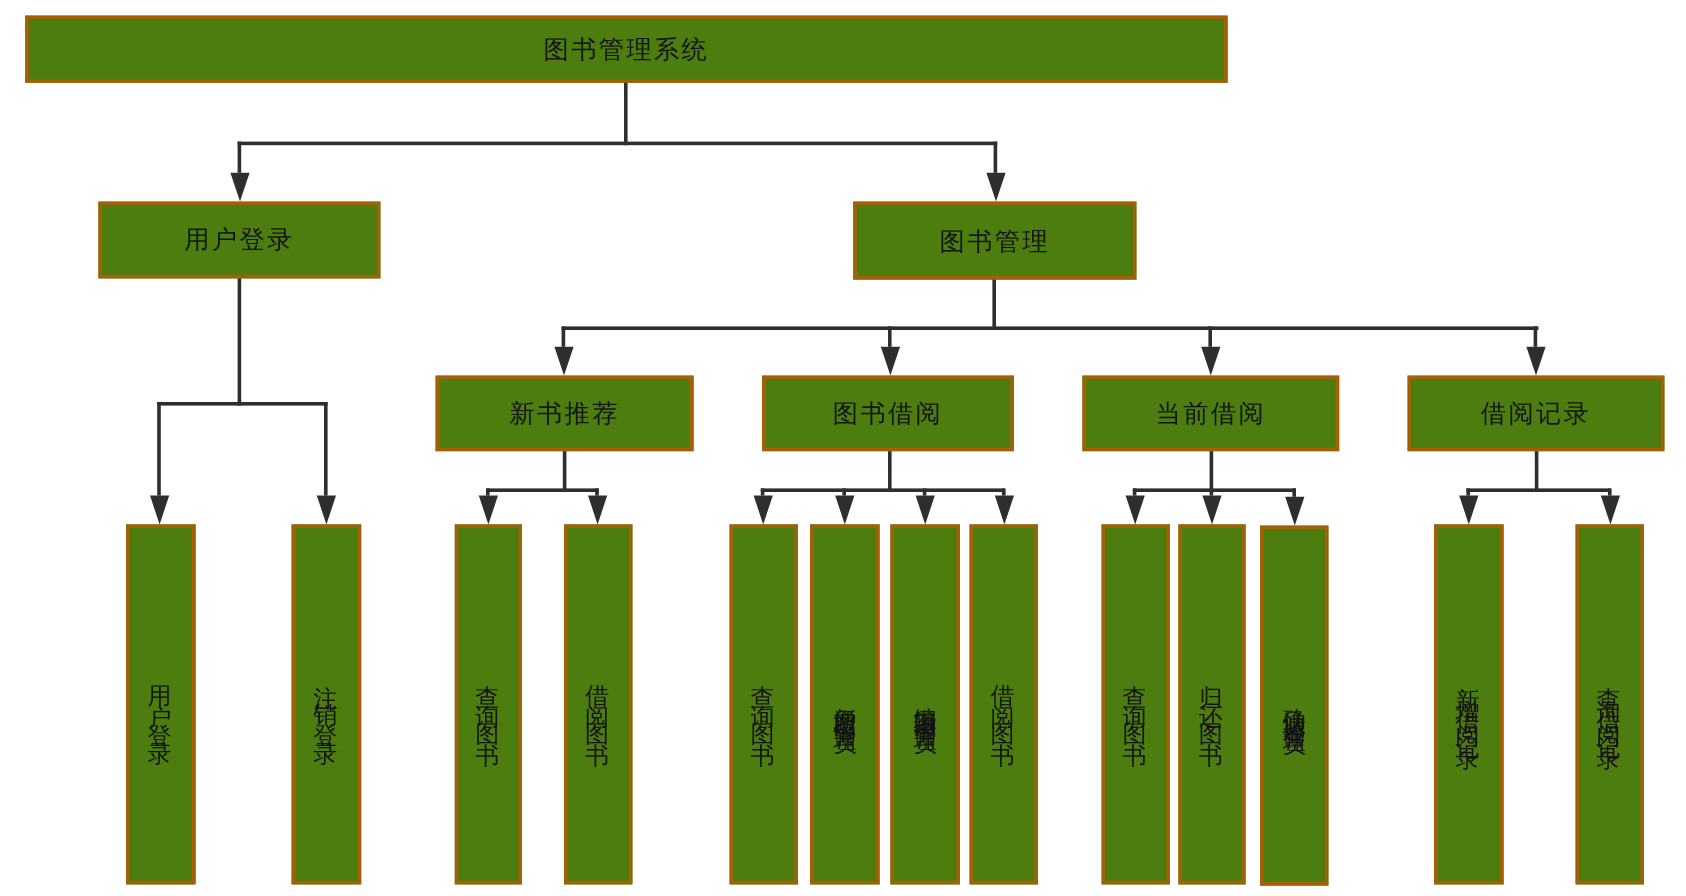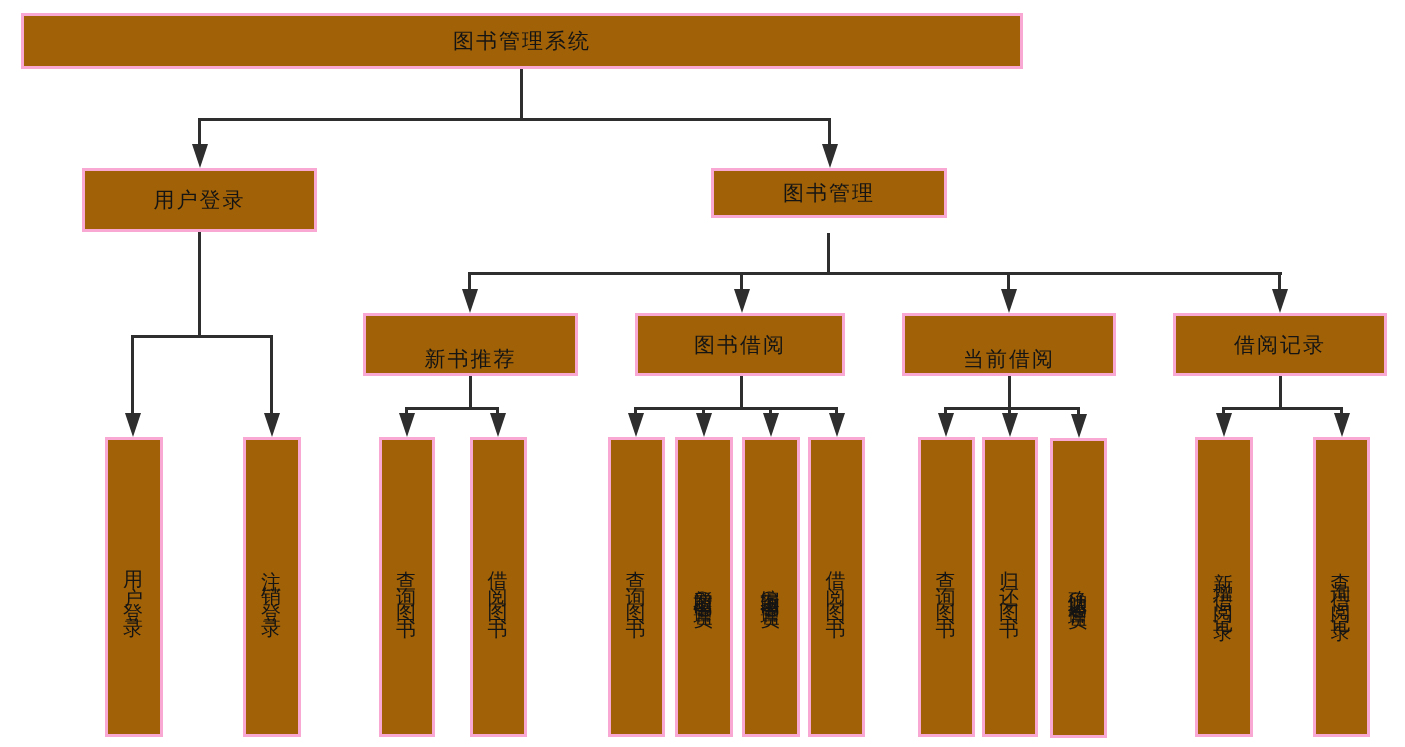--- a/index.html
+++ b/index.html
@@ -8,22 +8,22 @@
     background:#ffffff;
     font-family:"DejaVu Sans","Liberation Sans",sans-serif;
     position:relative;
     overflow:hidden;
   }
   .stage { position:absolute; inset:0; }
 
   
   .node {
     position:absolute;
-    background:#a16207;
-    border:3px solid #f9a8d4;
+    background:#4d7c0f;
+    border:3px solid #a16207;
     box-sizing:border-box;
     display:flex; align-items:center; justify-content:center;
     color:#141414;
   }
   .hnode { font-size:21px; letter-spacing:2px; white-space:nowrap; }
   .leaf  { }
   .leaf span {
     writing-mode:vertical-rl;
     text-orientation:mixed;
     font-size:20px;
@@ -66,33 +66,33 @@
 <div class="stage">
 
   <div class="node hnode" style="left:21px; top:13px; width:1002px; height:56px;">
     <span>图书管理系统</span>
   </div>
 
   <div class="node hnode" style="left:82px; top:168px; width:235px; height:64px;">
     <span>用户登录</span>
   </div>
 
-  <div class="node hnode" style="left:711px; top:168px; width:236px; height:50px;text-align:right;">
+  <div class="node hnode" style="left:711px; top:168px; width:236px; height:65px;text-align:right;">
     <span>图书管理</span>
   </div>
 
-  <div class="node hnode" style="left:363px; top:313px; width:215px; height:63px;align-items:flex-end;">
+  <div class="node hnode" style="left:363px; top:313px; width:215px; height:63px;">
     <span>新书推荐</span>
   </div>
 
   <div class="node hnode" style="left:635px; top:313px; width:210px; height:63px;">
     <span>图书借阅</span>
   </div>
 
-  <div class="node hnode" style="left:902px; top:313px; width:214px; height:63px;align-items:flex-end;">
+  <div class="node hnode" style="left:902px; top:313px; width:214px; height:63px;">
     <span>当前借阅</span>
   </div>
 
   <div class="node hnode" style="left:1173px; top:313px; width:214px; height:63px;justify-content:center;">
     <span>借阅记录</span>
   </div>
 
   <div class="node leaf sp-s" style="left:105px; top:437px; width:58px; height:300px;">
     <span>用户登录</span>
   </div>

